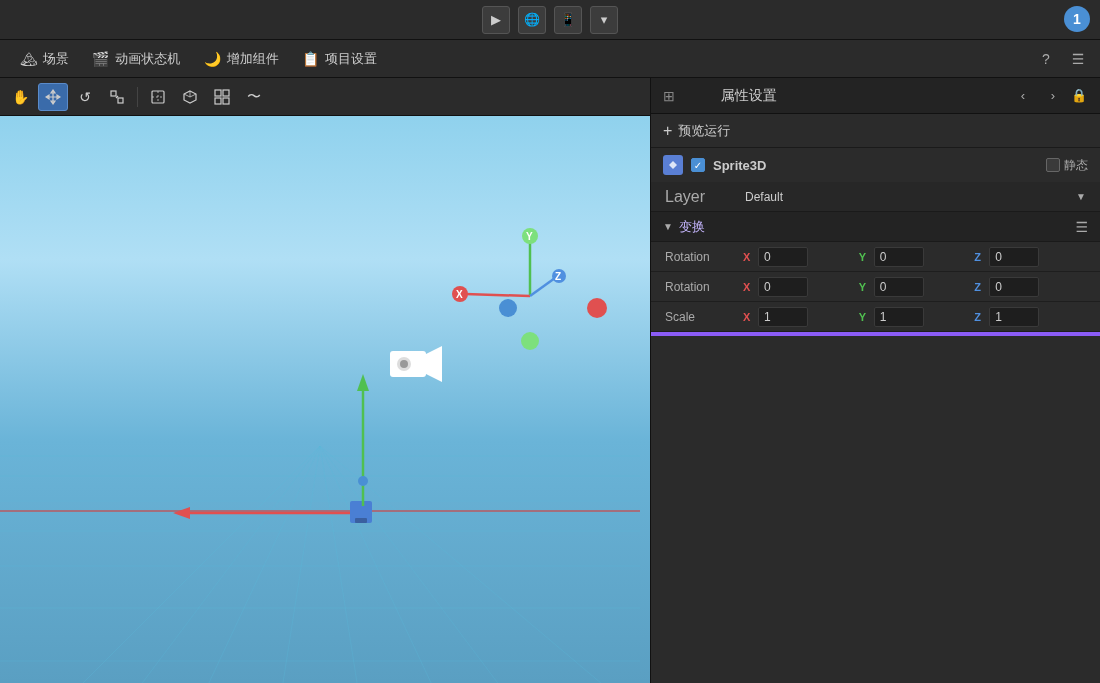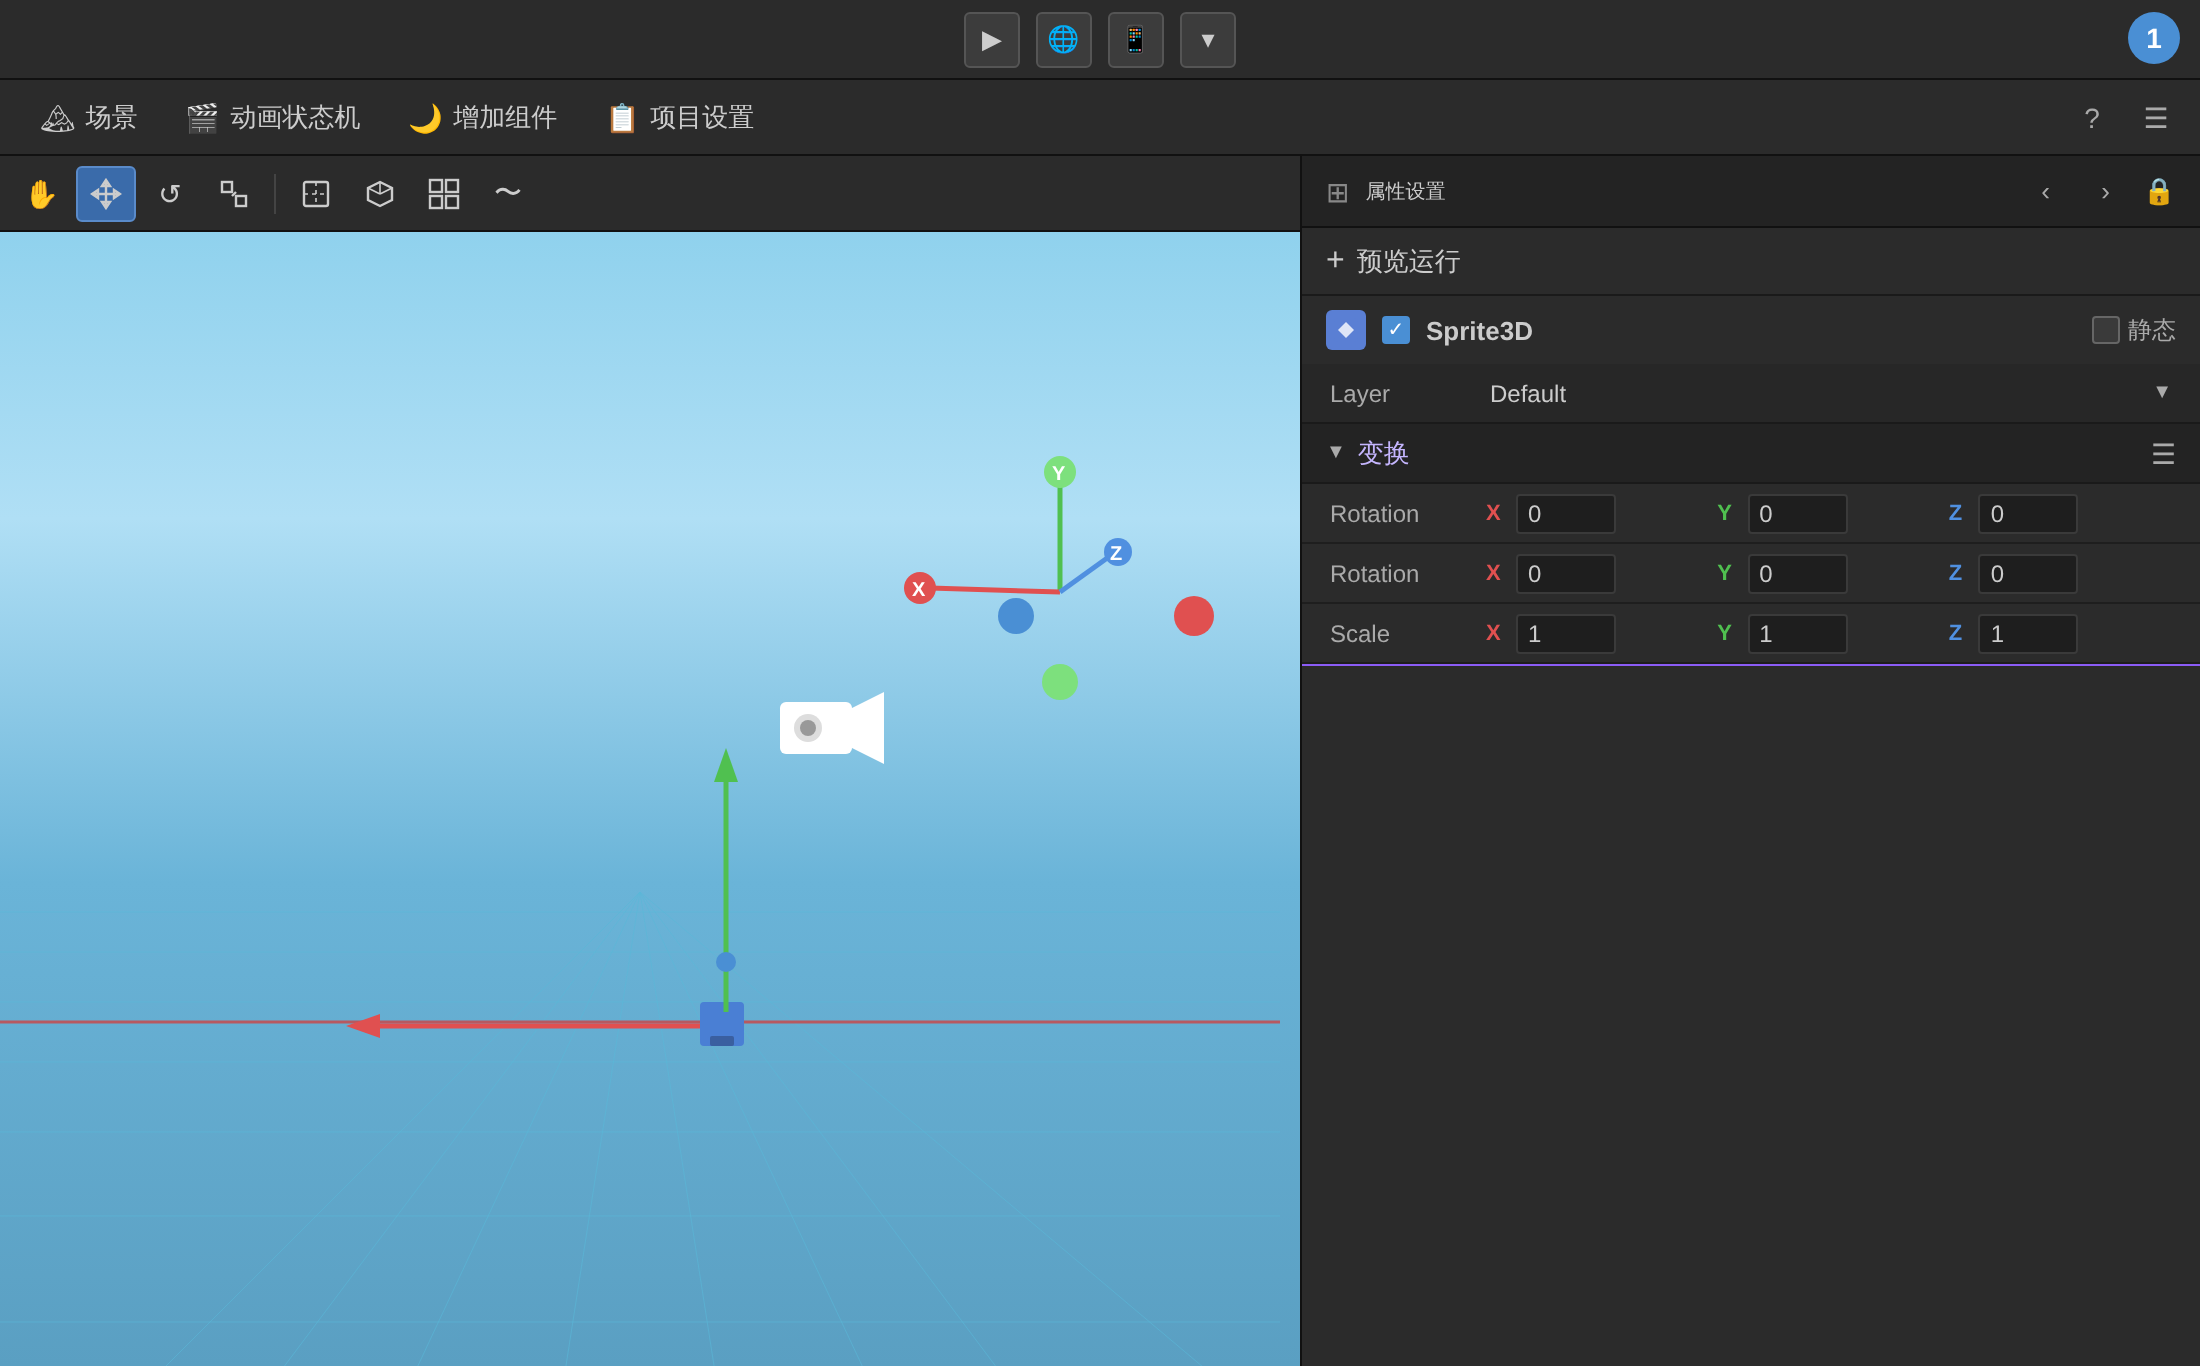--- a/index.html
+++ b/index.html
@@ -153,21 +153,21 @@
     #add-component-label { color: #ccc; font-size: 13px; }
     .nav-arrow {
       width: 22px; height: 22px;
       display: flex; align-items: center; justify-content: center;
       cursor: pointer; color: #aaa; font-size: 13px; border-radius: 3px;
     }
     .lock-icon { color: #aaa; font-size: 13px; }
 
     
     .component-block {
-      border-bottom: 1px solid #8b5cf6;
+      border-bottom: 4px solid #8b5cf6;
     }
 
     
     #sprite3d-header {
       height: 34px;
       background: #2b2b2b;
       display: flex;
       align-items: center;
       padding: 0 12px;
       gap: 8px;
@@ -197,21 +197,21 @@
 
     
     #layer-row {
       height: 30px;
       background: #272727;
       display: flex;
       align-items: center;
       padding: 0 14px;
       border-bottom: 1px solid #1a1a1a;
     }
-    .field-label { color: #aaa; font-size: 12px; min-width: 80px; }
+    .field-label { color: #aaa; font-size: 16px; min-width: 80px; }
     .field-value {
       color: #ccc; font-size: 12px;
       flex: 1;
       display: flex; align-items: center; justify-content: space-between; gap: 11px;
     }
     .dropdown-arrow { color: #aaa; font-size: 10px; }
 
     
     #transform-header {
       height: 30px;
@@ -408,21 +408,21 @@
 
       <circle cx="597" cy="192" r="10" fill="#e05050"></circle>
 
     </svg>
   </div>
 
   <div id="right-panel">
 
     <div id="props-header">
       <span style="color:#888; font-size:14px;">⊞</span>
-      <span style="color:#ccc; font-size:10px;">属性设置</span>
+      <span style="color:#ccc; font-size:14px;margin-left:38px;">属性设置</span>
       <div style="margin-left:auto; display:flex; gap:8px; align-items:center;">
         <div class="nav-arrow">‹</div>
         <div class="nav-arrow">›</div>
         <div class="lock-icon">🔒</div>
       </div>
     </div>
 
     <div id="add-component-bar">
       <span class="plus">+</span>
       <span id="add-component-label">预览运行</span>

